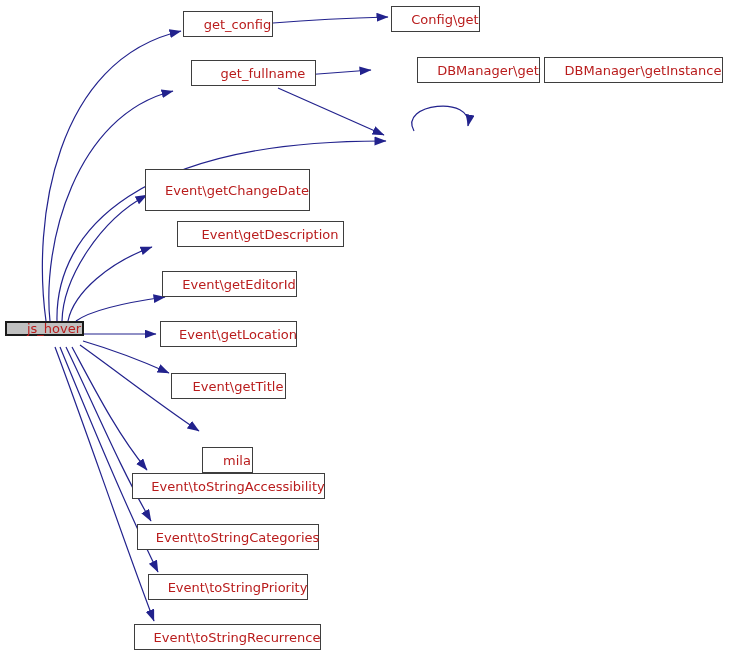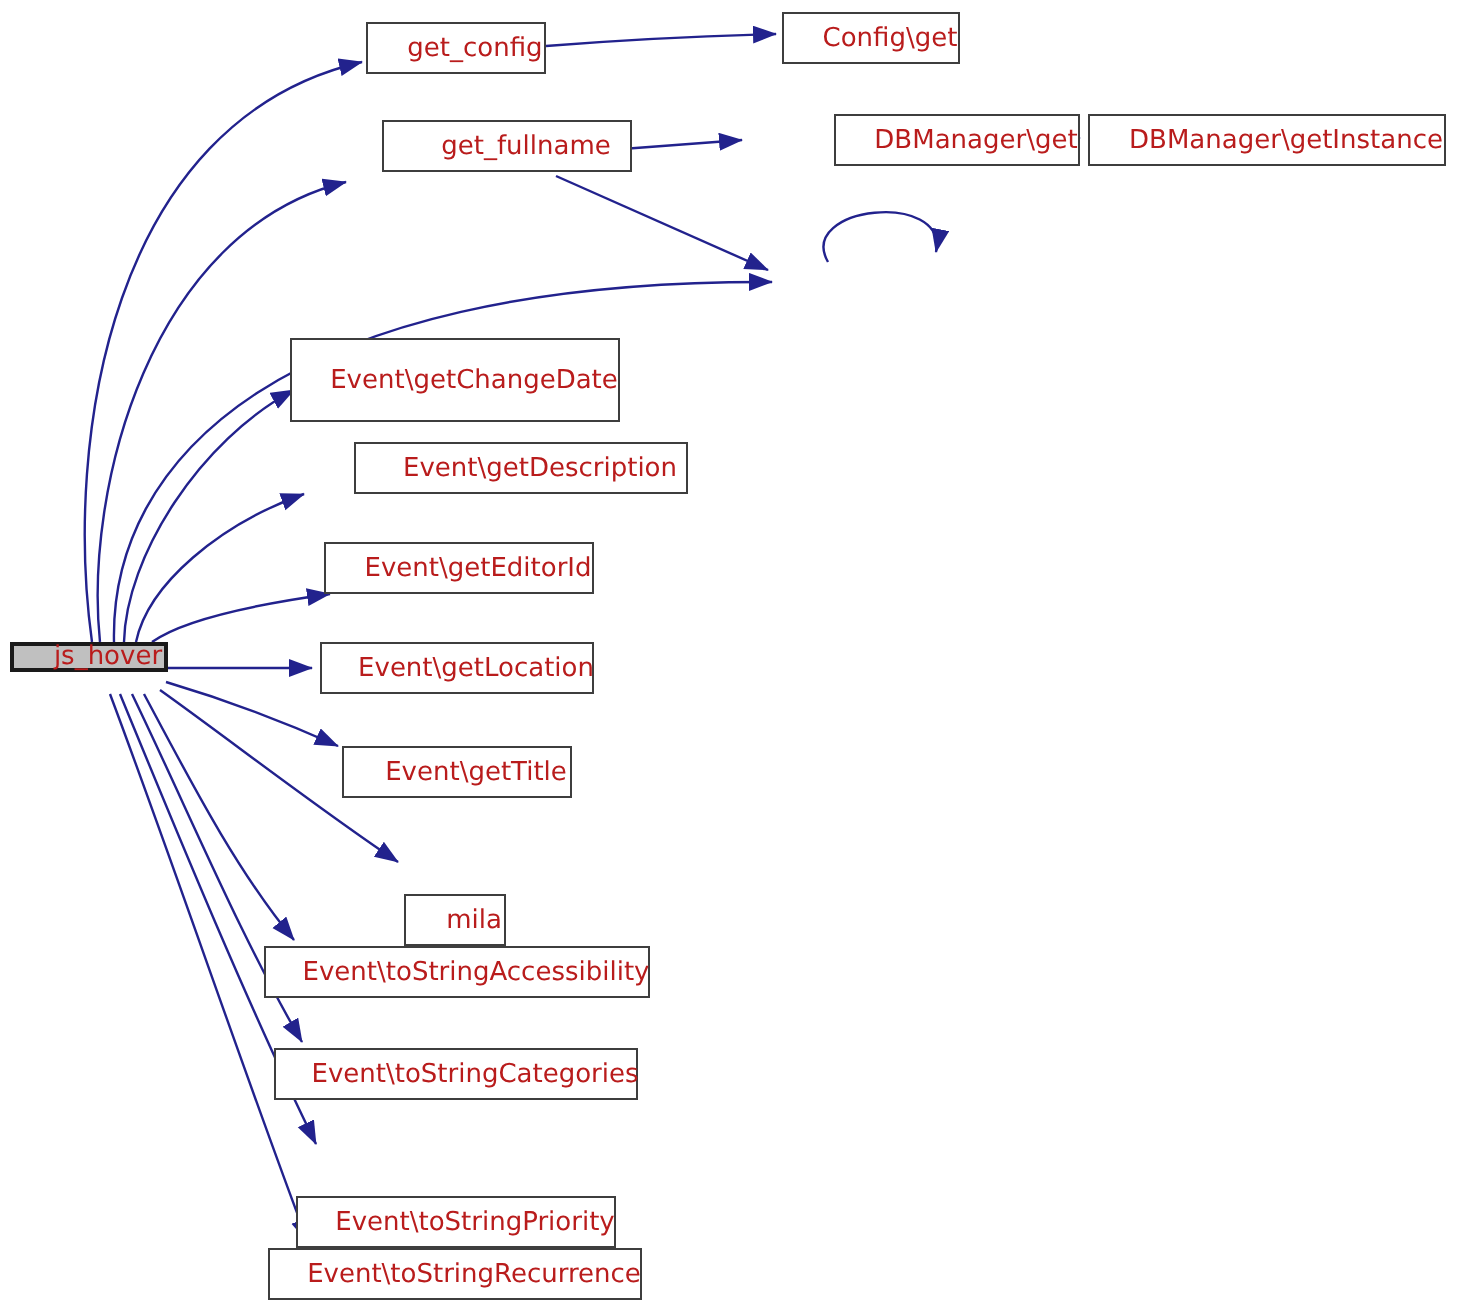--- a/index.html
+++ b/index.html
@@ -94,17 +94,17 @@
   <div class="node" style="left:160px; top:321px; width:137px; height:26px;">Event\getLocation</div>
 
   <div class="node" style="left:171px; top:373px; width:115px; height:26px;">Event\getTitle</div>
 
   <div class="node" style="left:202px; top:423px; width:51px; height:26px;margin-top:24px;">mila</div>
 
   <div class="node" style="left:132px; top:473px; width:193px; height:26px;">Event\toStringAccessibility</div>
 
   <div class="node" style="left:137px; top:524px; width:182px; height:26px;">Event\toStringCategories</div>
 
-  <div class="node" style="left:148px; top:598px; width:160px; height:26px;">Event\toStringPriority</div>
+  <div class="node" style="left:148px; top:574px; width:160px; height:26px;">Event\toStringPriority</div>
 
   <div class="node" style="left:134px; top:624px; width:187px; height:26px;">Event\toStringRecurrence</div>
 
 </div>
 
 </body></html>

